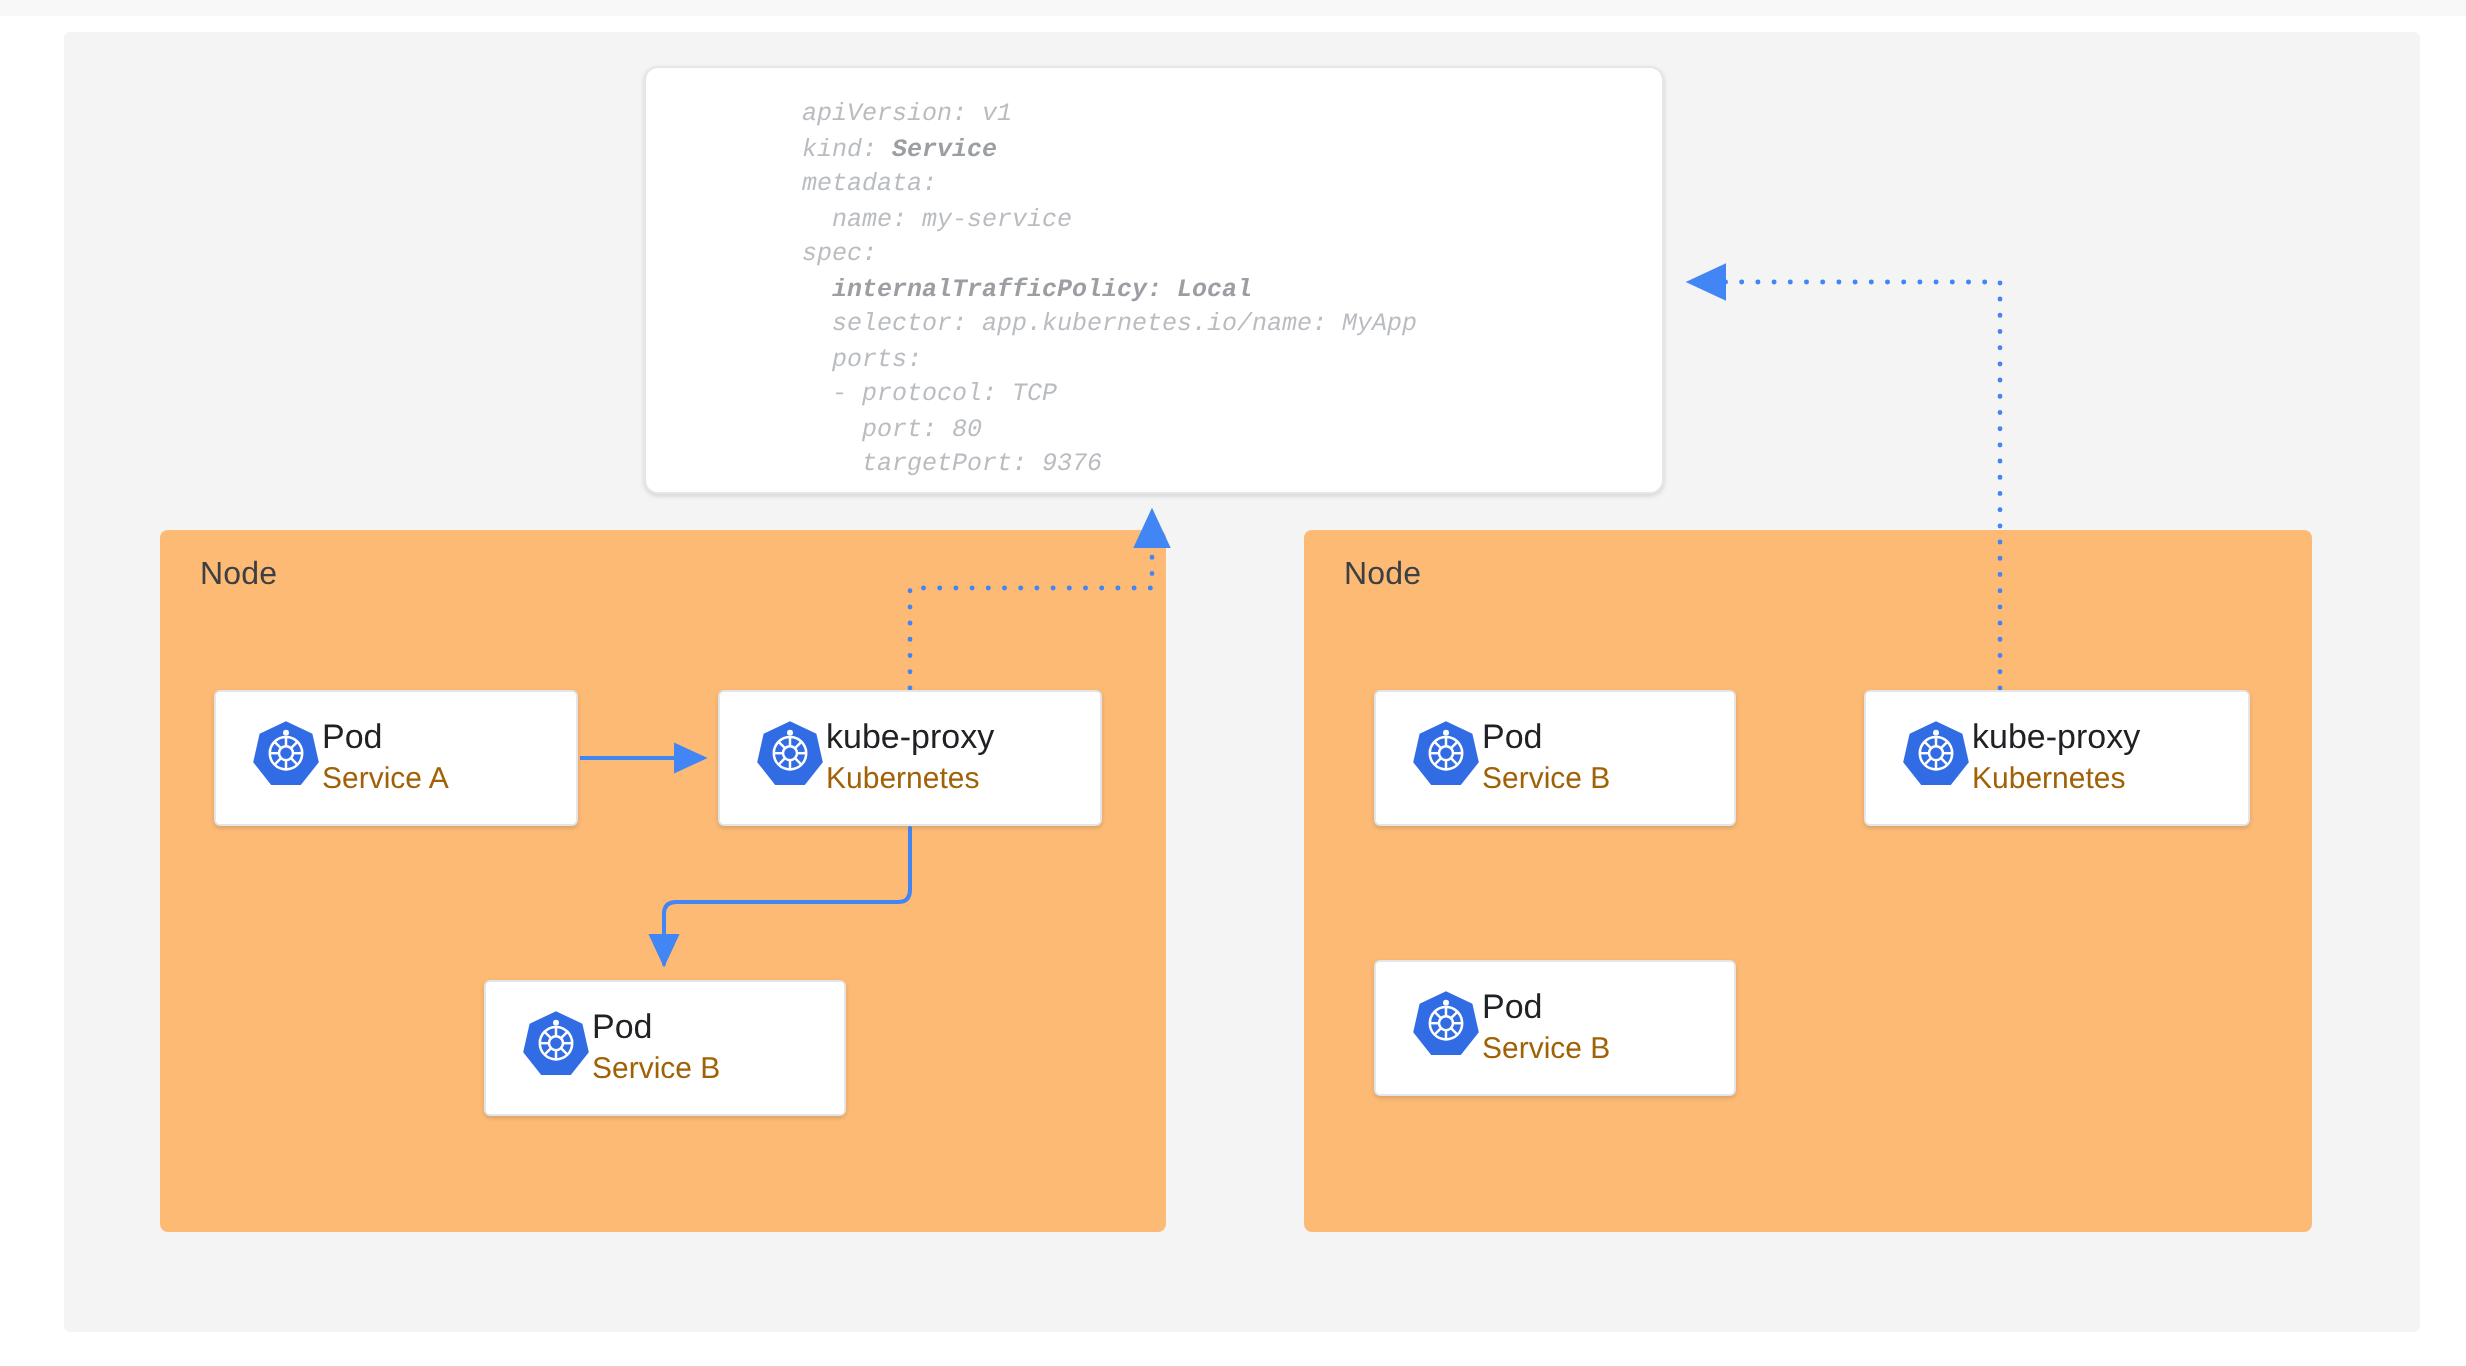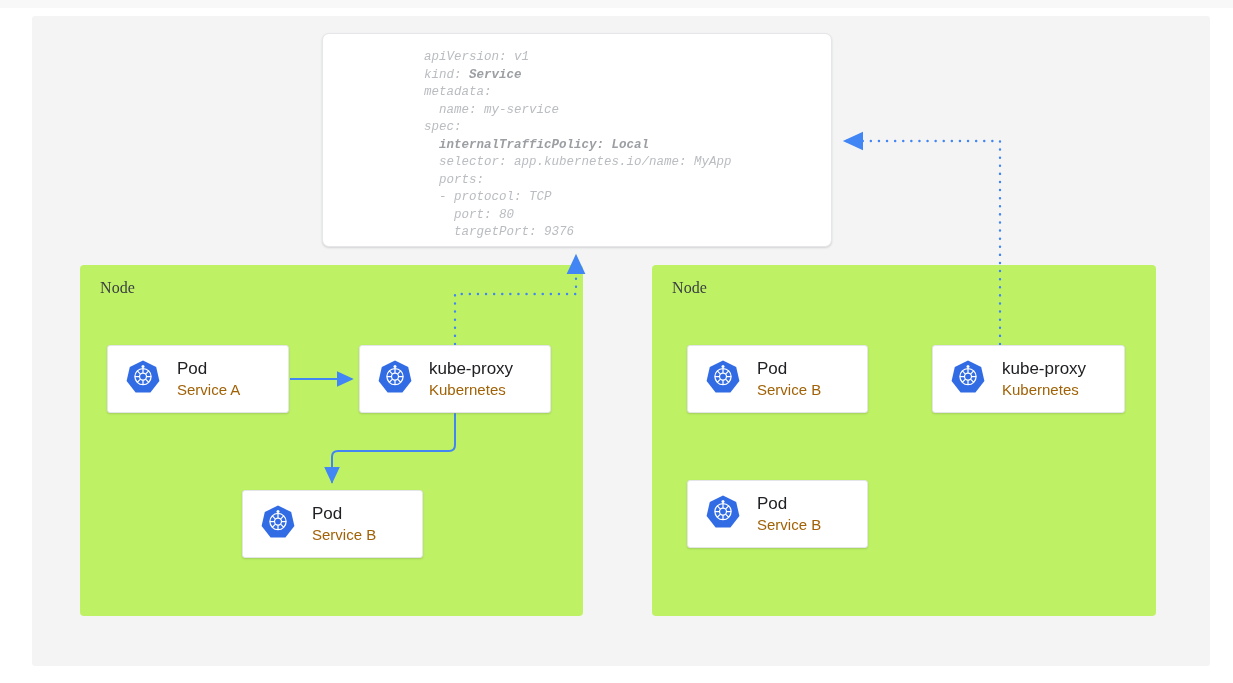--- a/index.html
+++ b/index.html
@@ -19,60 +19,58 @@
   .canvas {
     position: absolute; left: 32px; top: 16px;
     width: 1178px; height: 650px;
     background: #f4f4f4;
     border-radius: 3px;
   }
 
   
   .node {
     position: absolute;
-    background: #bef264;
+    background: #fdba74;
     border-radius: 4px;
-    font-family: Liberation Serif, serif;
   }
   .node-label {
     position: absolute; left: 20px; top: 14px;
     font-size: 16px; color: #3c4043; letter-spacing: .1px;
   }
 
   
   .card {
     position: absolute;
     background: #ffffff;
     border: 1px solid #e3e5e8;
     border-radius: 3px;
     box-shadow: 0 1px 2px rgba(60,64,67,.20);
     display: flex; align-items: center;
   }
   .card .logo { margin-left: 17px; flex: 0 0 auto; }
-  .card .txt { margin-left: 16px; }
+  .card .txt { }
   .card .t1 { font-size: 17px; color: #202124; line-height: 21px; }
   .card .t2 { font-size: 15px; color: #a16207; line-height: 20px; margin-top: 1px; }
 
   
   .yaml {
     position: absolute; left: 322px; top: 33px;
     width: 510px; height: 214px;
     background: #ffffff;
     border: 1px solid #e4e6e9;
     border-radius: 7px;
     box-shadow: 0 1px 2px rgba(60,64,67,.18);
   }
   .yaml-body {
     position: absolute; left: 78px; top: 15px;
     font-family: "Liberation Mono", "DejaVu Sans Mono", monospace;
     font-size: 12.5px; line-height: 17.5px;
     color: #b9bcc0;
     font-style: italic;
     white-space: pre;
-    margin-left: 23px;
   }
   .yaml-body .b { font-weight: bold; color: #9b9ea2; }
 
   svg.wires { position: absolute; left: 0; top: 0; width: 1233px; height: 683px; pointer-events: none; }
 </style>
 </head>
 <body>
 
 <div id="stage">
 

